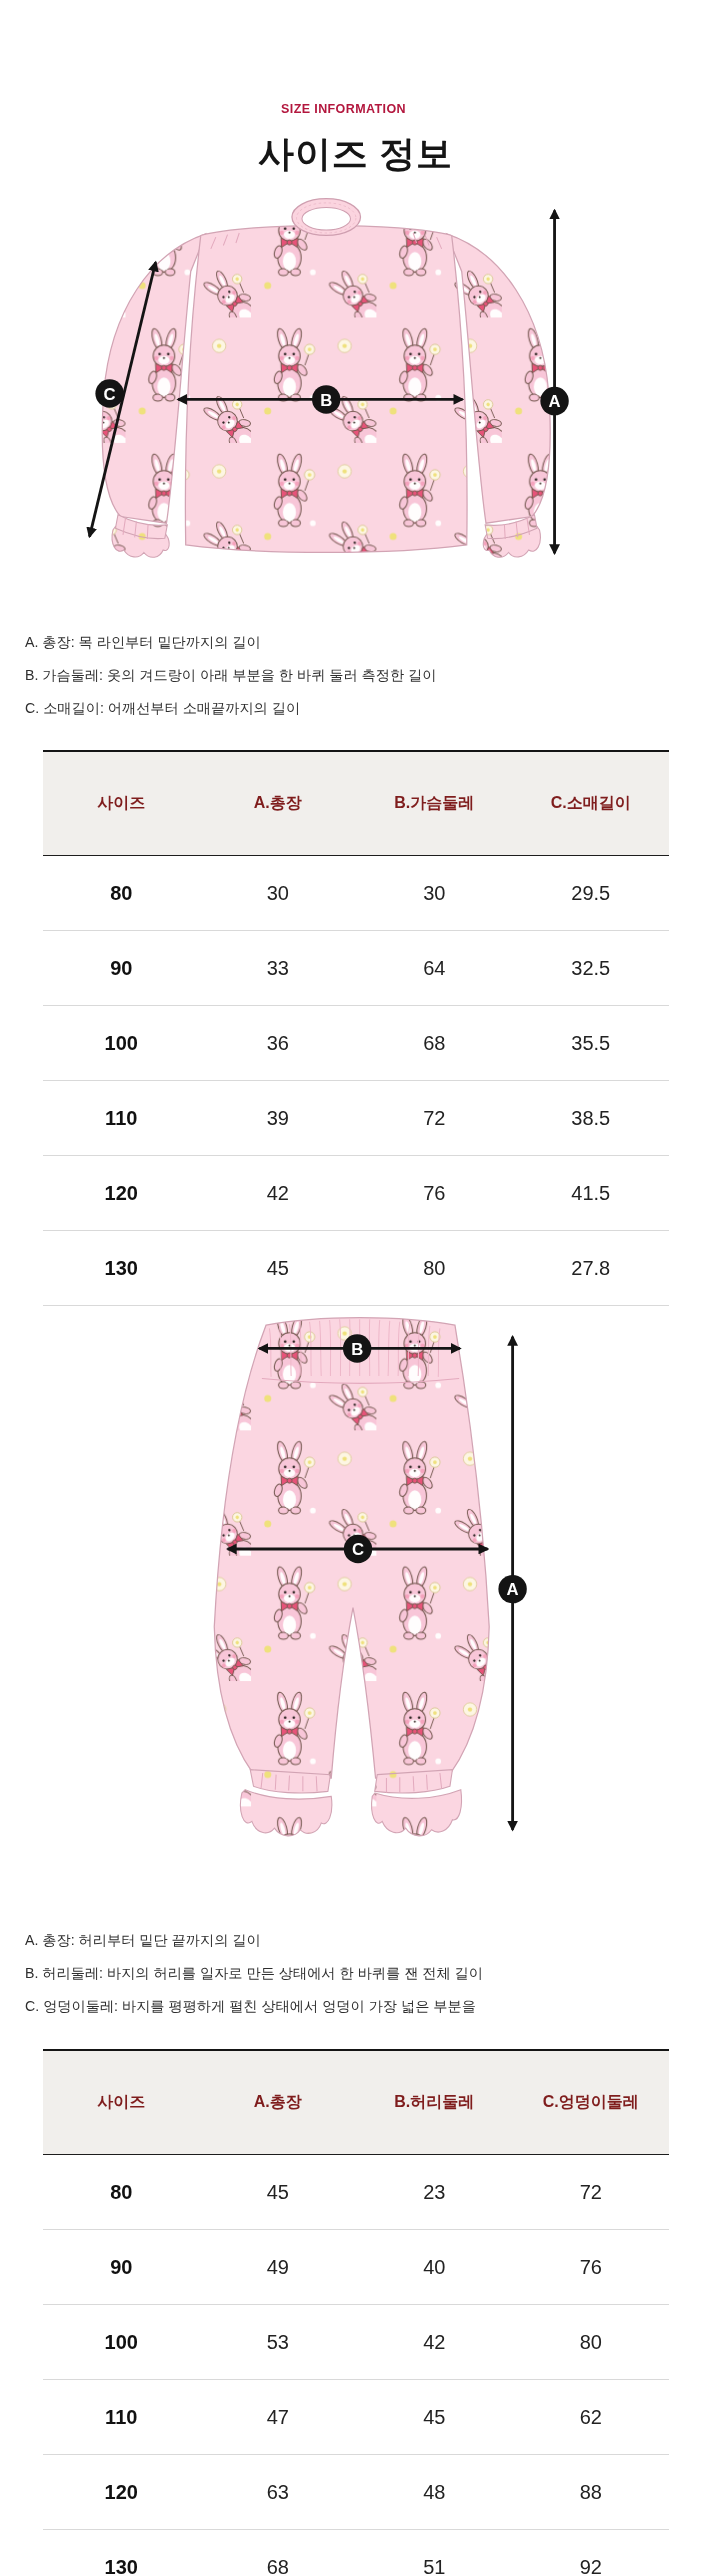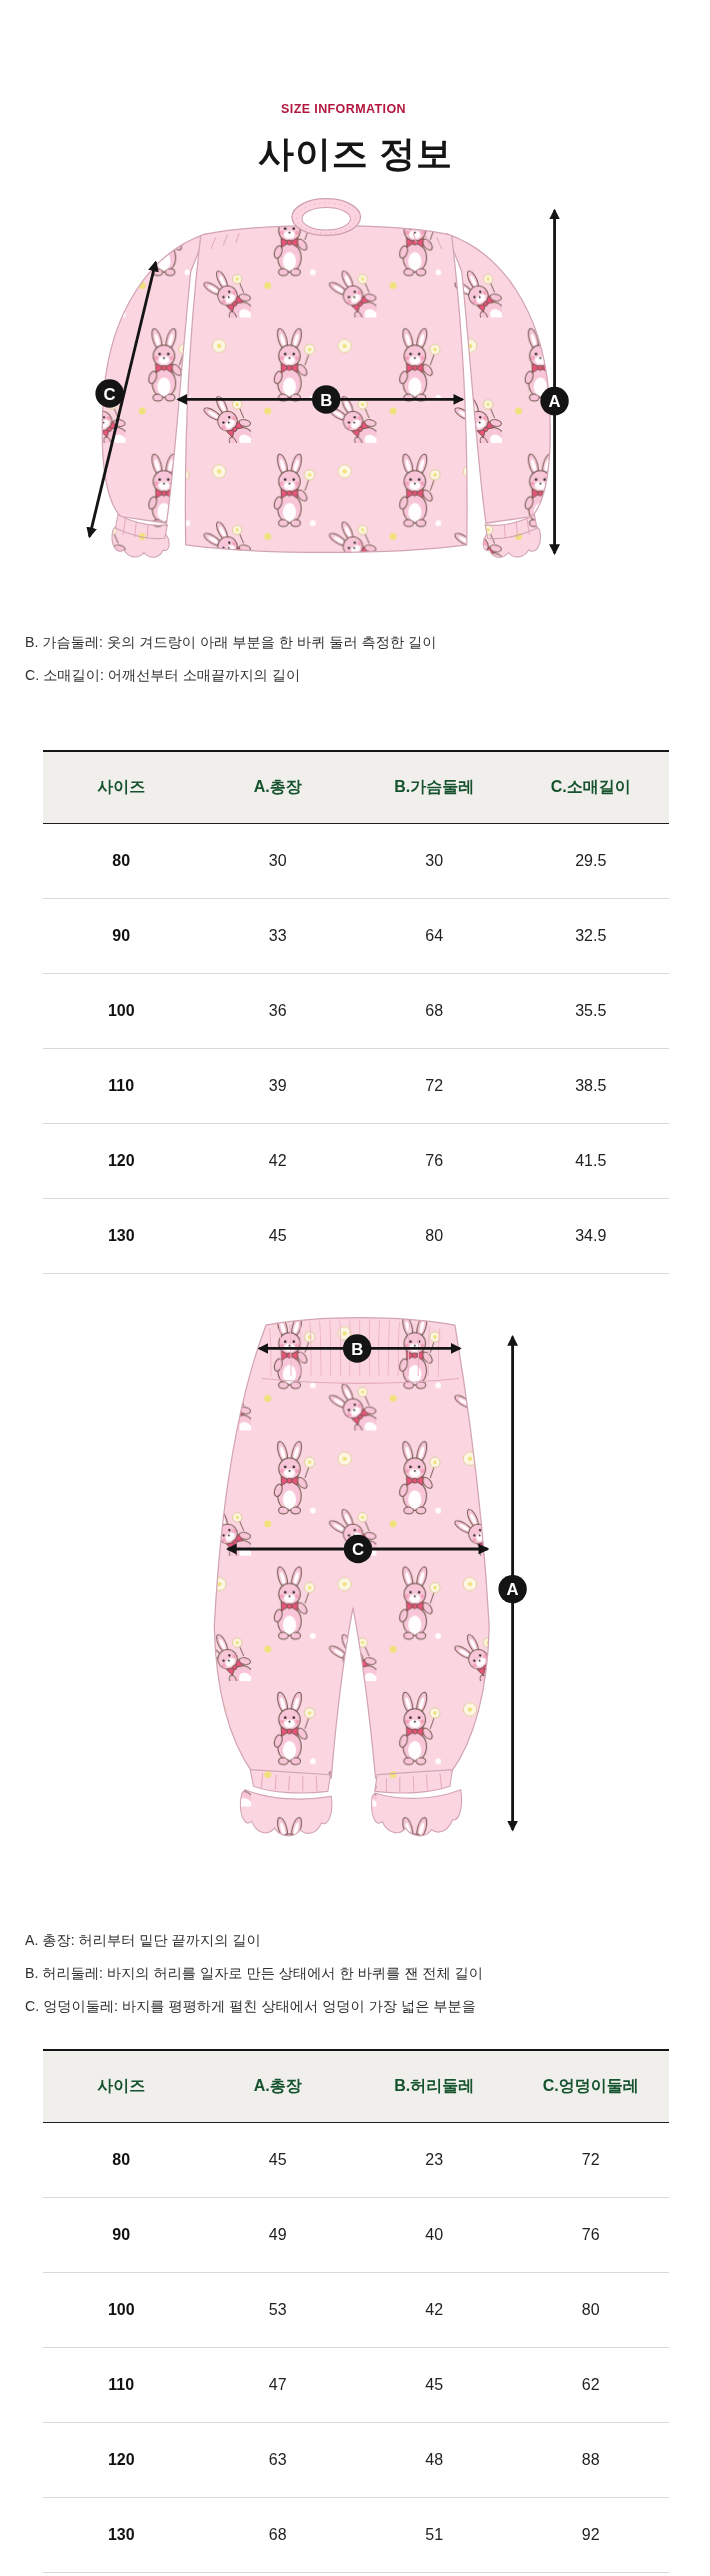--- a/index.html
+++ b/index.html
@@ -9,22 +9,22 @@
            font-size:12.5px;font-weight:700;letter-spacing:0.4px;color:#b3173e;}
   .page-title{position:absolute;left:0;top:130px;width:711px;text-align:center;
               font-size:36px;font-weight:700;color:#151515;letter-spacing:0.8px;}
   .figure{position:absolute;left:0;}
   .notes{position:absolute;left:25px;font-size:14.2px;color:#2e2e2e;line-height:33px;}
   .note-line{white-space:nowrap;}
   .note-line.indent{padding-left:28px;}
   table.size-table{position:absolute;left:43px;width:626px;border-collapse:collapse;
                    border-top:2.5px solid #151515;table-layout:fixed;}
   table.size-table thead th{background:#f1efec;height:71px;font-size:16px;font-weight:700;
-                   color:#14532d;text-align:center;border-bottom:1.7px solid #1d1d1d;padding:0;margin-top:43px;}
-  table.size-table tbody td{height:74px;text-align:center;font-size:16px;color:#222;
+                   color:#7f1d1d;text-align:center;border-bottom:1.7px solid #1d1d1d;padding:16px;margin-top:43px;}
+  table.size-table tbody td{height:74px;text-align:center;font-size:20px;color:#222;
                    border-bottom:0.8px solid #d9d9d9;padding:0;font-weight:400;}
   table.size-table tbody td.size-col{font-weight:700;color:#111;}
   .marker-letter{font-size:20px;font-weight:700;fill:#fff;}
 </style>
 </head>
 <body>
 
 <svg style="position:absolute;width:0;height:0" aria-hidden="true">
   <defs>
     <marker id="ah" viewBox="0 0 12 12" markerWidth="13" markerHeight="13" refX="10" refY="6" orient="auto-start-reverse" markerUnits="userSpaceOnUse">
@@ -105,20 +105,21 @@
       <text class="marker-letter" x="390" y="249" text-anchor="middle" dominant-baseline="central">B</text>
     </g>
     <g>
       <line x1="107" y1="412" x2="186" y2="84" stroke="#141414" stroke-width="3.4" marker-start="url(#ah)" marker-end="url(#ah)"></line>
       <circle cx="131" cy="241" r="17" fill="#141414"></circle>
       <text class="marker-letter" x="131" y="242" text-anchor="middle" dominant-baseline="central">C</text>
     </g>
   </svg>
 
   <div class="notes" style="top:626px">
+      <div class="note-line">A. 총장: 목 라인부터 밑단까지의 길이</div>
       <div class="note-line">B. 가슴둘레: 옷의 겨드랑이 아래 부분을 한 바퀴 둘러 측정한 길이</div>
       <div class="note-line">C. 소매길이: 어깨선부터 소매끝까지의 길이</div>
     </div>
 
   <table class="size-table" style="top:750px">
     <thead>
         <tr>
           <th>사이즈</th>
           <th>A.총장</th>
           <th>B.가슴둘레</th>
@@ -153,21 +154,21 @@
         <tr>
           <td class="size-col">120</td>
           <td>42</td>
           <td>76</td>
           <td>41.5</td>
         </tr>
         <tr>
           <td class="size-col">130</td>
           <td>45</td>
           <td>80</td>
-          <td>34.9</td>
+          <td>27.8</td>
         </tr>
       </tbody>
   </table>
 
   <svg class="figure" style="top:1305px" width="711" height="539" viewBox="0 0 850 645">
     <g>
 
       <path d="M289,584 C284,606 291,626 301,618 C306,632 320,636 328,626 C336,638 352,638 359,628 C367,636 380,632 384,620 C392,624 399,610 396,588 C360,594 322,592 293,580 Z" fill="url(#bunnyPat)" stroke="#d2a4b4" stroke-width="1.3"></path>
       <path d="M445,588 C442,610 449,626 457,618 C463,632 477,636 485,626 C493,638 509,638 516,628 C524,634 536,630 541,616 C549,618 554,602 551,580 C520,592 480,594 448,584 Z" fill="url(#bunnyPat)" stroke="#d2a4b4" stroke-width="1.3"></path>
 

